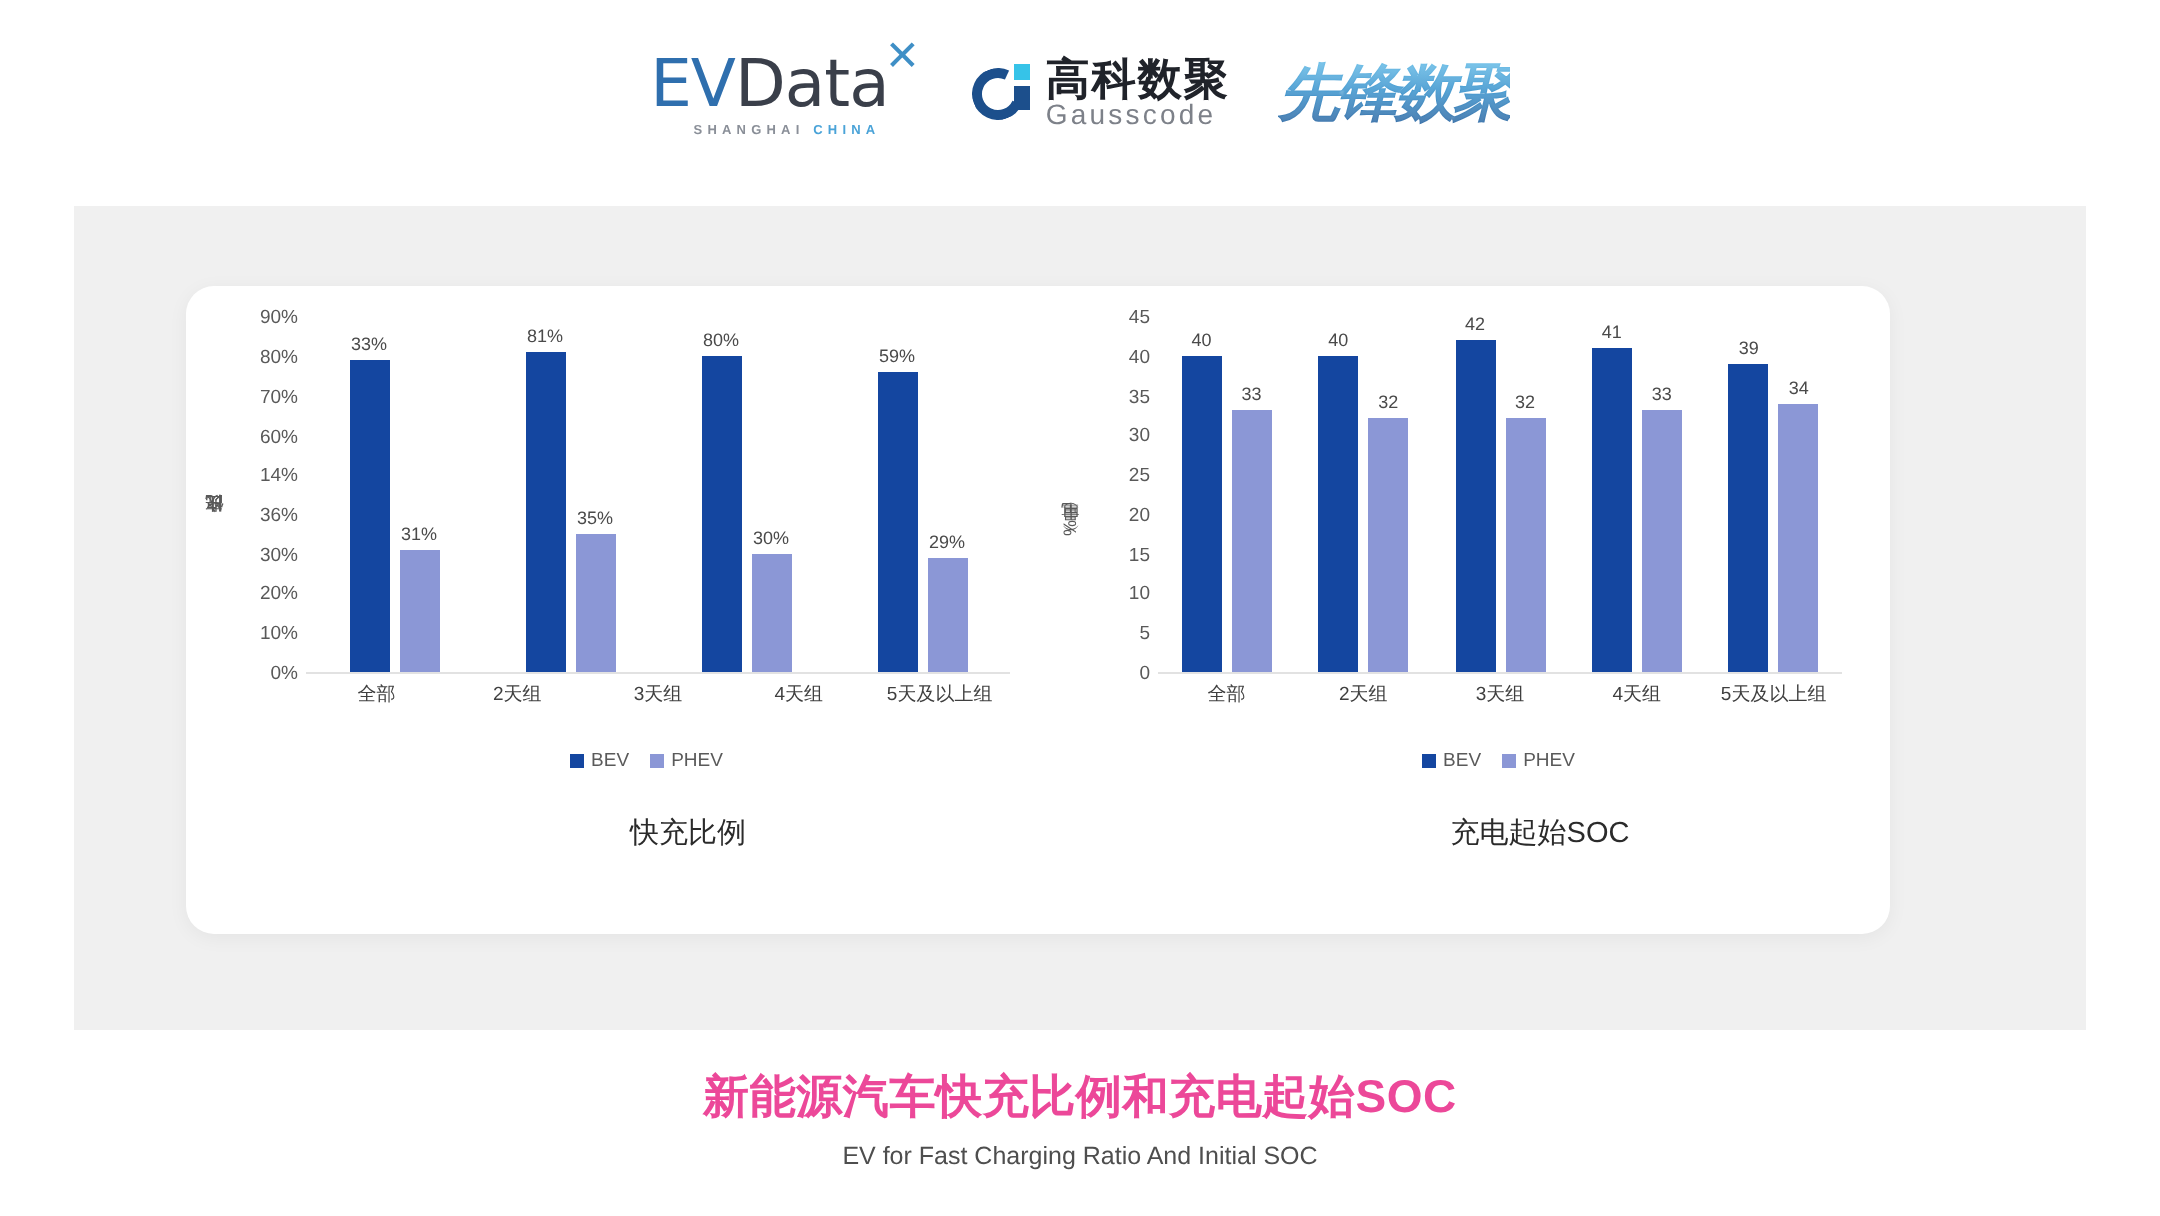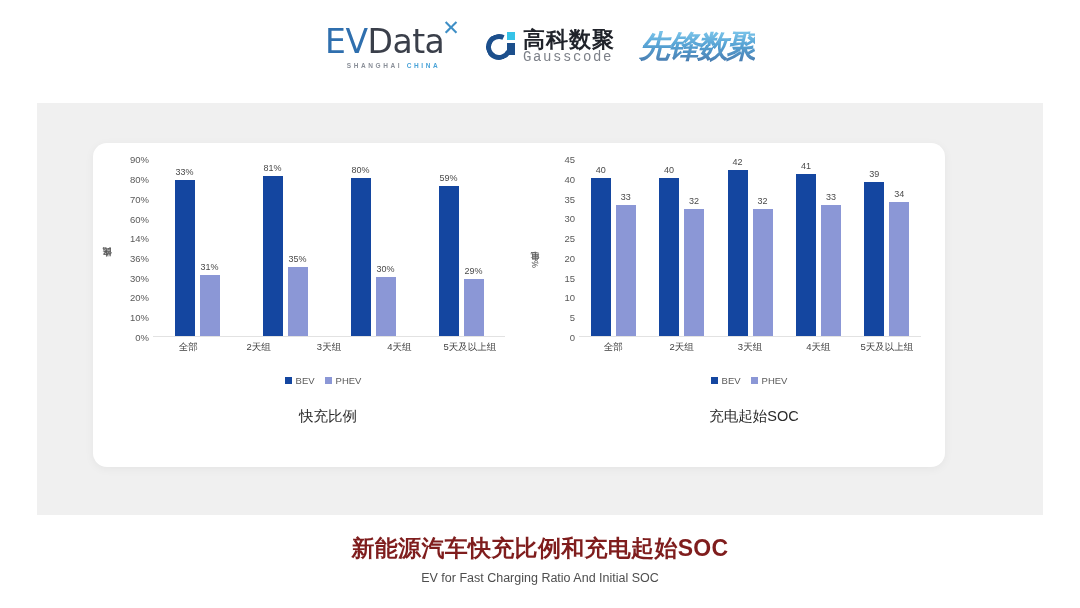--- a/index.html
+++ b/index.html
@@ -47,21 +47,21 @@
     position: absolute; right: 1px; top: 0px; width: 8px; height: 8px; background: #36c3e8;
   }
   .gauss-mark .sq2 {
     position: absolute; right: 1px; top: 11px; width: 8px; height: 12px; background: #1c4f8c;
   }
   .gauss-text { display: flex; flex-direction: column; }
   .gauss-cn {
     font-size: 22px; font-weight: 700; color: #20232a; letter-spacing: 1px; line-height: 1.05;
   }
   .gauss-en {
-    font-size: 14px; color: #7d8189; letter-spacing: 1.6px; line-height: 1.1; margin-top:-1px;font-family:Liberation Mono, monospace;
+    font-size: 14px; color: #7d8189; letter-spacing: 1.6px; line-height: 1.1; margin-top:-1px;
   }
 
   
   .logo-xf {
     font-size: 31px; font-weight: 700; font-style: italic;
     letter-spacing: -2px;
     background: linear-gradient(180deg,#6fc7ef 0%, #2f8ecb 45%, #1b4f8f 100%);
     -webkit-background-clip: text; background-clip: text;
     -webkit-text-fill-color: transparent; color: #2570ad;
     text-shadow: 0 0 1px rgba(255,255,255,0.2);
@@ -124,25 +124,25 @@
   }
   .legend.shift { padding-left: 34px; }
   .legend-item { display: flex; align-items: center; gap: 4px; }
   .swatch { width: 7px; height: 7px; }
   .legend-item span.txt { font-size: 9.5px; color: #5a5a5a; }
 
   .chart-caption {
     position: absolute; left: 0; width: 426px; top: 264px;
     text-align: center; font-size: 14.5px; color: #2b2b2b;
   }
-  .chart-caption.shift { padding-left: 44px; }
+  .chart-caption.shift { padding-left: 44px; margin-left: 16px; }
 
   
   .footer { position: absolute; left: 0; top: 533px; width: 1080px; text-align: center; }
-  .footer-cn { font-size: 23px; font-weight: 700; color: #7f1d1d; letter-spacing: 0.3px; }
+  .footer-cn { font-size: 23px; font-weight: 700; color: #ec4899; letter-spacing: 0.3px; }
   .footer-en { margin-top: 7px; font-size: 12.5px; color: #4e4e4e; }
 </style>
 </head>
 <body>
 
 <div class="page">
 
   <div class="logo-bar">
 
     <div class="logo-evdata">

